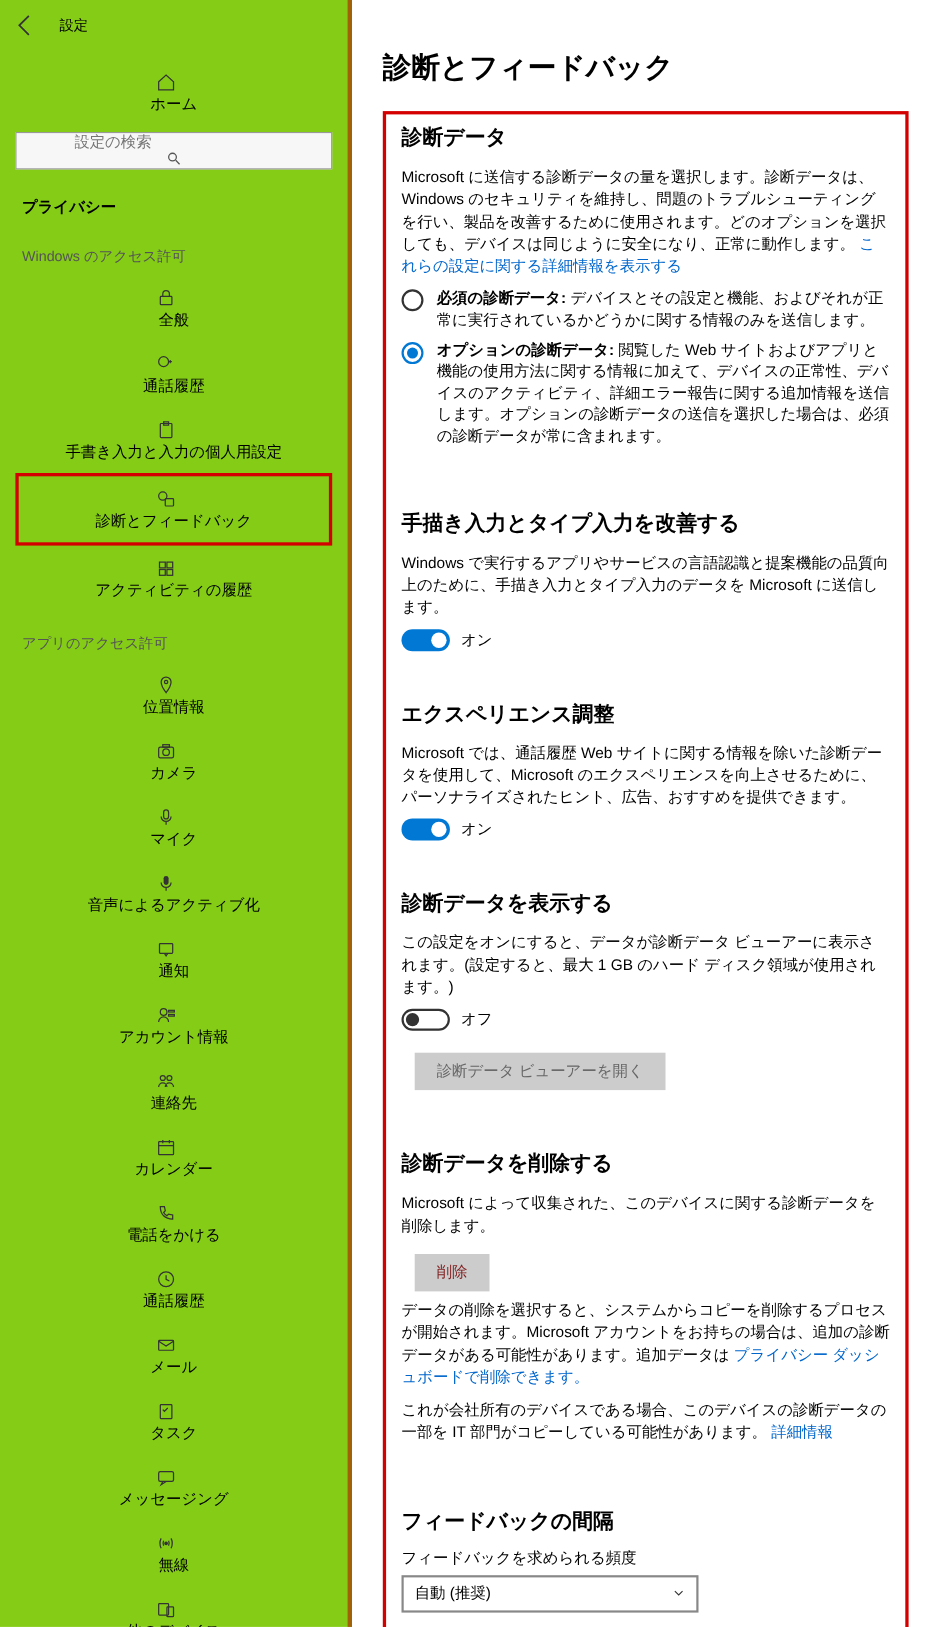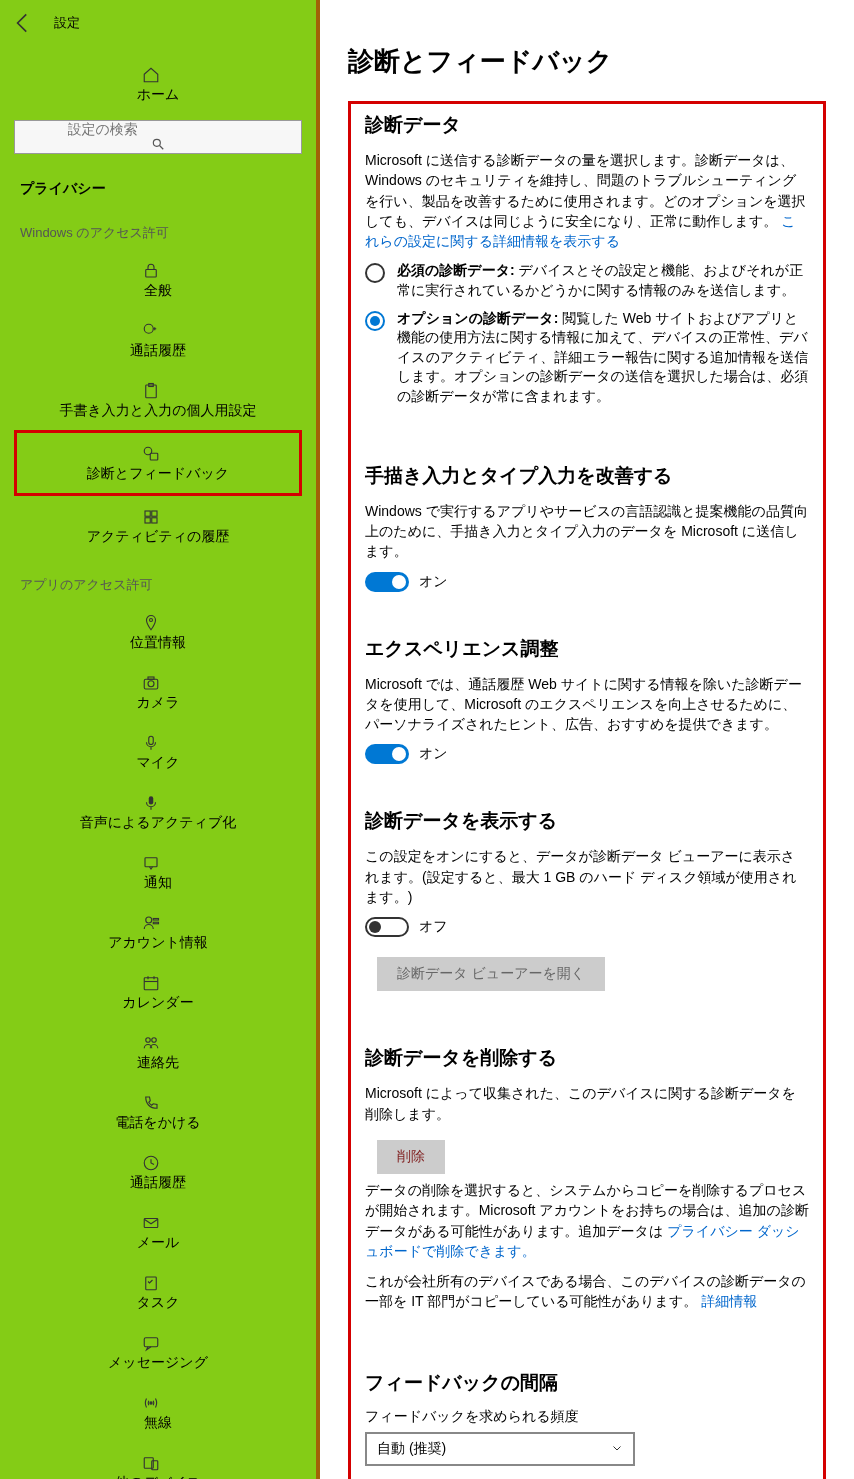--- a/index.html
+++ b/index.html
@@ -184,37 +184,37 @@
             <path d="M3 20 a6 6 0 0 1 12 0"></path>
             <rect x="15" y="6" width="7" height="2"></rect>
             <rect x="15" y="11" width="7" height="2"></rect>
           </svg>
         </span>
         <span>アカウント情報</span>
       </div>
     <div class="nav-row">
         <span class="nav-icon">
           <svg viewBox="0 0 24 24">
+            <circle cx="8" cy="8" r="3"></circle>
+            <circle cx="16" cy="8" r="3"></circle>
+            <path d="M3 19 a5 5 0 0 1 10 0 M11 19 a5 5 0 0 1 10 0"></path>
+          </svg>
+        </span>
+        <span>連絡先</span>
+      </div>
+    <div class="nav-row">
+        <span class="nav-icon">
+          <svg viewBox="0 0 24 24">
             <rect x="3" y="5" width="18" height="16" rx="1"></rect>
             <line x1="3" y1="10" x2="21" y2="10"></line>
             <line x1="8" y1="3" x2="8" y2="7"></line>
             <line x1="16" y1="3" x2="16" y2="7"></line>
           </svg>
         </span>
         <span>カレンダー</span>
-      </div>
-    <div class="nav-row">
-        <span class="nav-icon">
-          <svg viewBox="0 0 24 24">
-            <circle cx="8" cy="8" r="3"></circle>
-            <circle cx="16" cy="8" r="3"></circle>
-            <path d="M3 19 a5 5 0 0 1 10 0 M11 19 a5 5 0 0 1 10 0"></path>
-          </svg>
-        </span>
-        <span>連絡先</span>
       </div>
     <div class="nav-row">
         <span class="nav-icon">
           <svg viewBox="0 0 24 24">
             <path d="M5 4 q0 7 4 11 q4 4 11 4 l0 -5 l-5 -1 l-2 2 q-3 -2 -4 -4 l2 -2 l-1 -5 z"></path>
           </svg>
         </span>
         <span>電話をかける</span>
       </div>
     <div class="nav-row">

